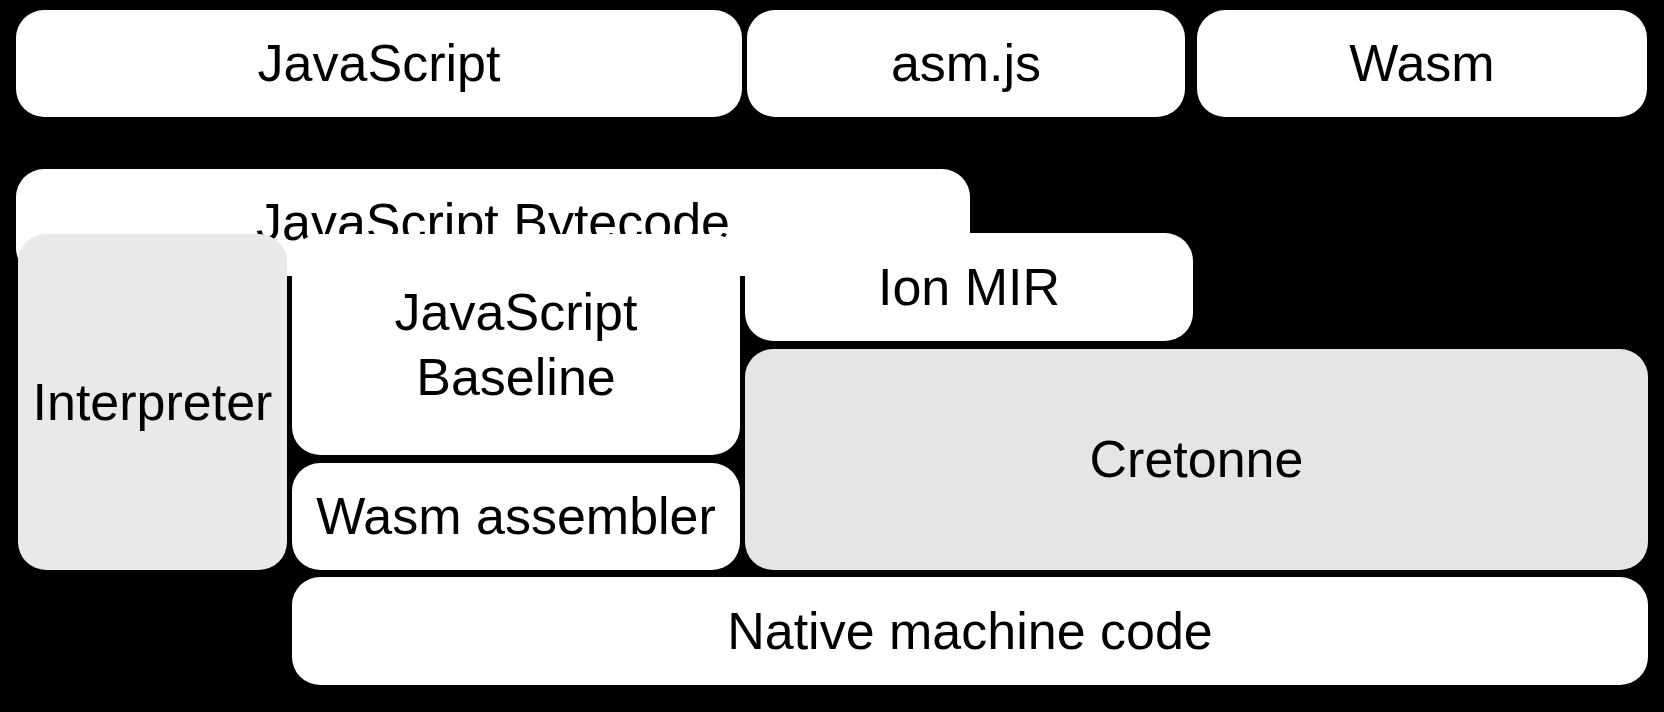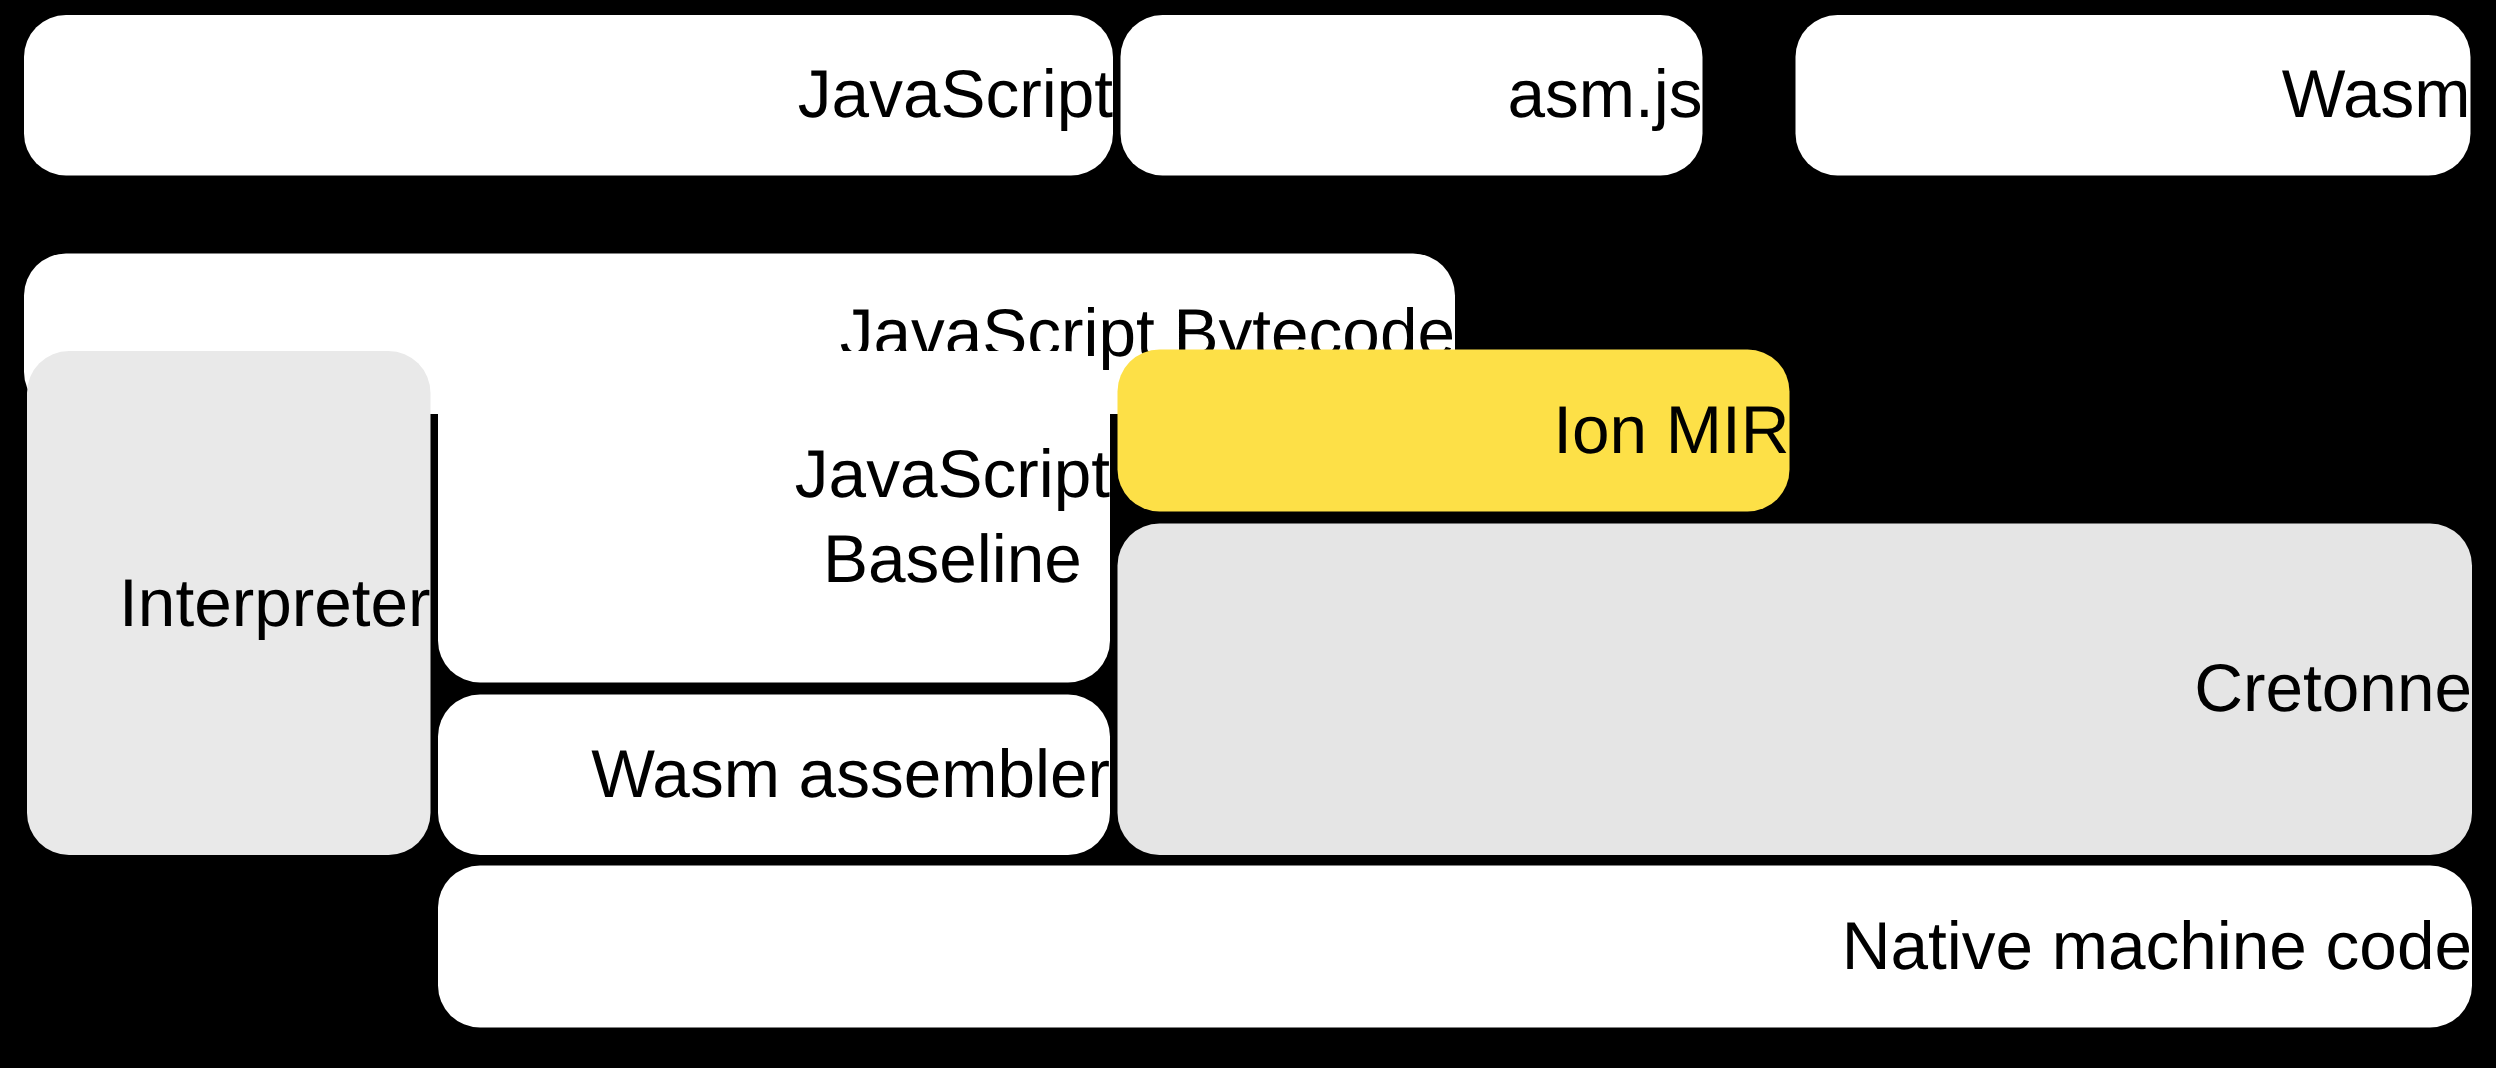--- a/index.html
+++ b/index.html
@@ -14,38 +14,38 @@
     background: #000000;
     font-family: "Liberation Sans", "DejaVu Sans", sans-serif;
     overflow: hidden;
   }
   .box {
     position: absolute;
     background: #ffffff;
     border-radius: 28px;
     display: flex;
     align-items: center;
-    justify-content: flex-end;
+    justify-content: center;
     text-align: center;
-    font-size: 45px;
+    font-size: 52px;
     line-height: 1.25;
     color: #000000;
     white-space: pre-line;
   }
   
   .b-js       { left: 16px;   top: 10px;  width: 726px;  height: 107px; }
-  .b-asmjs    { left: 747px;  top: 10px;  width: 388px;  height: 107px; }
+  .b-asmjs    { left: 747px;  top: 10px;  width: 438px;  height: 107px; }
   .b-wasm     { left: 1197px; top: 10px;  width: 450px;  height: 107px; }
   
   .b-bytecode { left: 16px;   top: 122px; width: 954px;  height: 107px; margin-top: 47px; }
   .b-baldr    { left: 977px;  top: 122px; width: 443px;  height: 107px; }
   
   .b-interp   { left: 18px;   top: 234px; width: 269px;  height: 336px; background: #e9e9e9; }
   .b-baseline { left: 292px;  top: 234px; width: 448px;  height: 221px; }
-  .b-ionmir   { left: 745px;  top: 233px; width: 448px;  height: 108px; background: #fde047; }
+  .b-ionmir   { left: 745px;  top: 233px; width: 448px;  height: 108px; background: #ffffff; }
   .b-macro    { left: 292px;  top: 463px; width: 448px;  height: 107px; }
   .b-cretonne { left: 745px;  top: 349px; width: 903px;  height: 221px; background: #e5e5e5; }
   
   .b-native   { left: 292px;  top: 577px; width: 1356px; height: 108px; }
 </style>
 </head>
 <body>
 
 <div class="stage">
 

